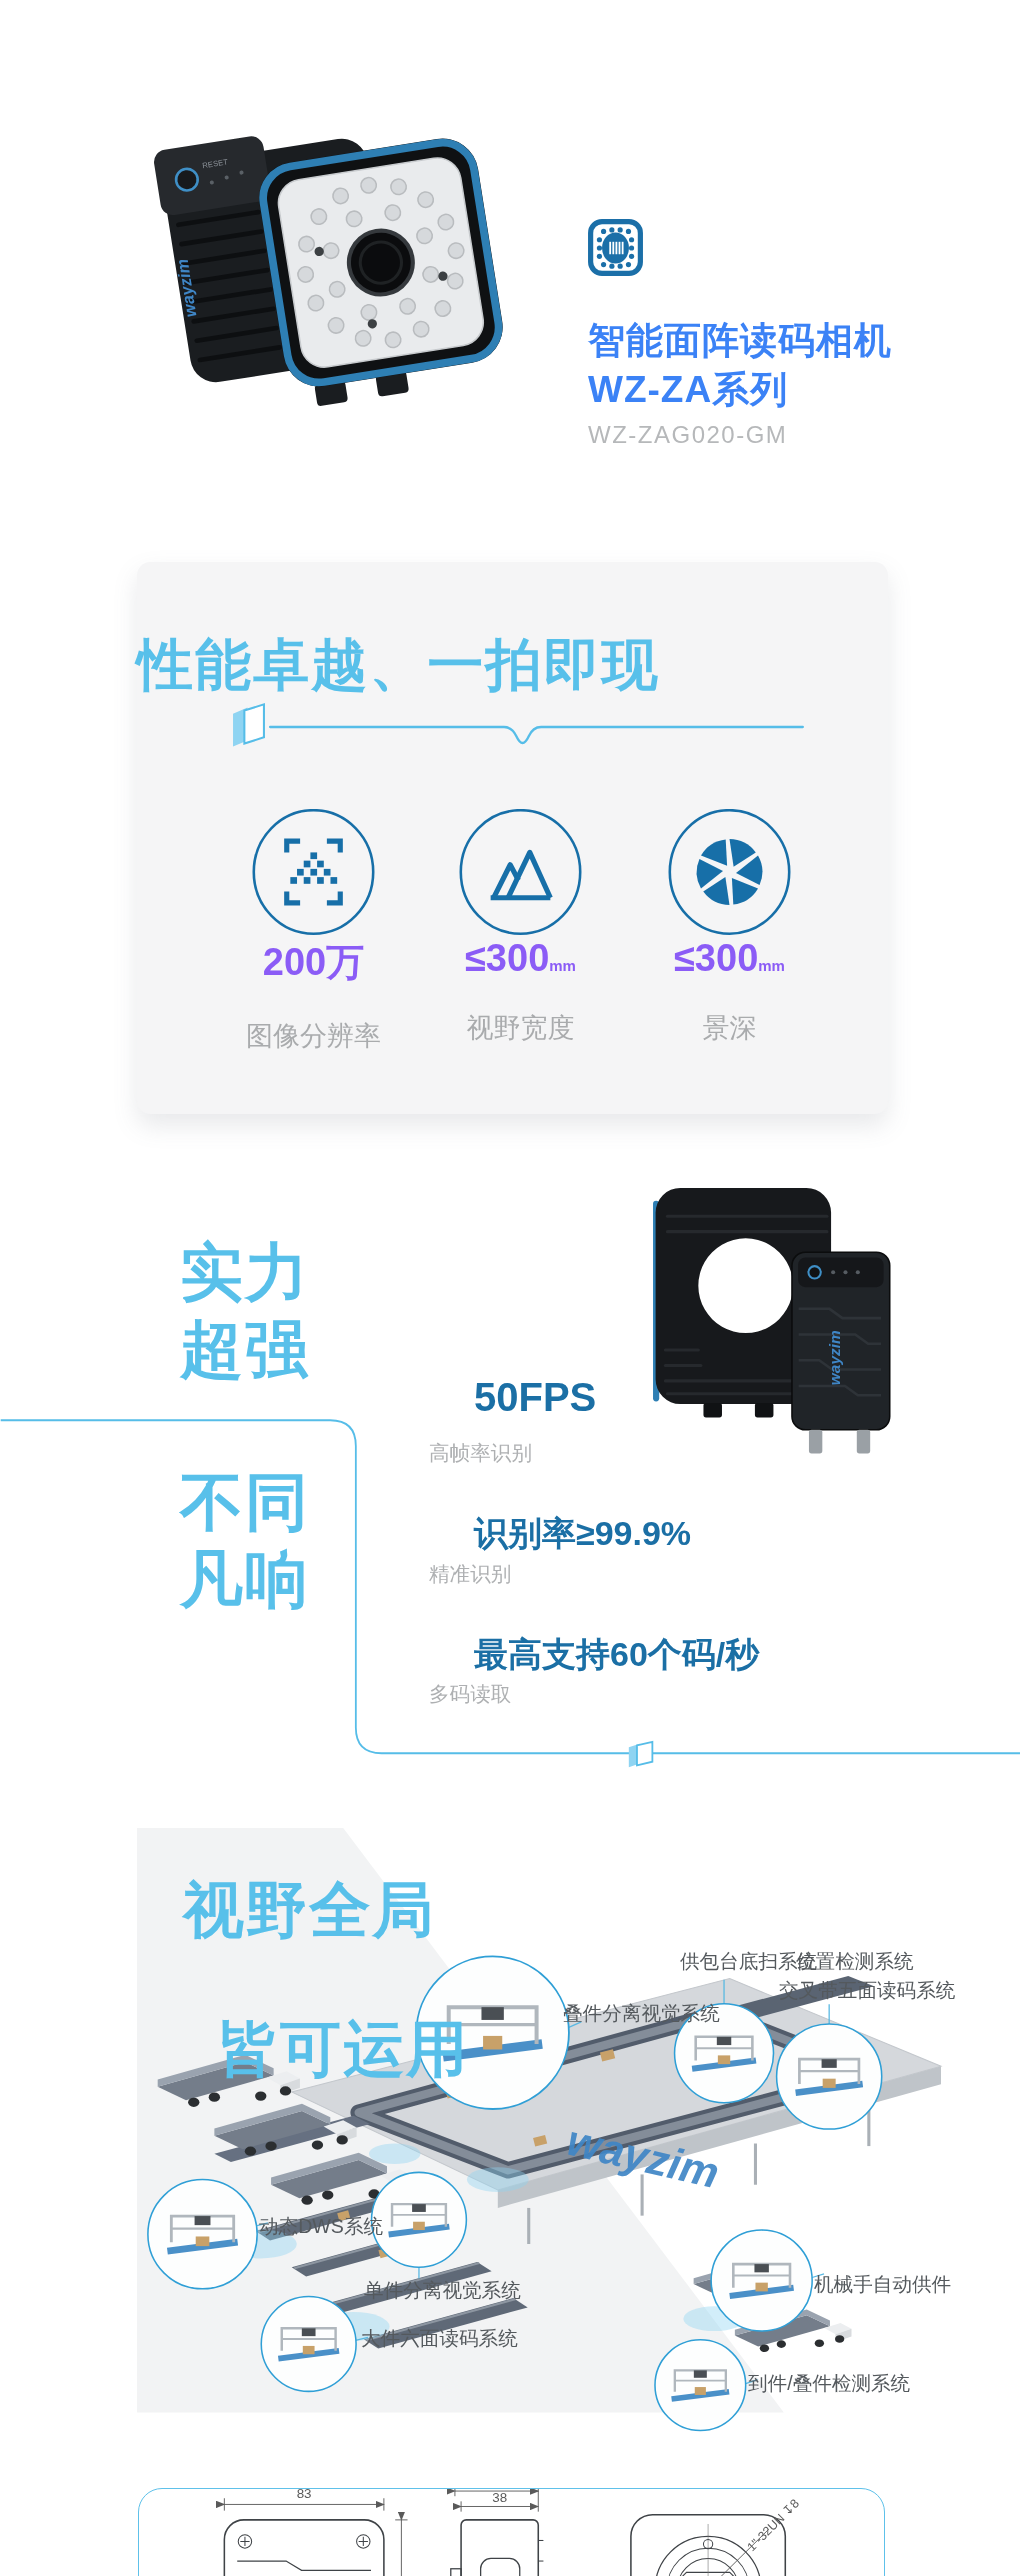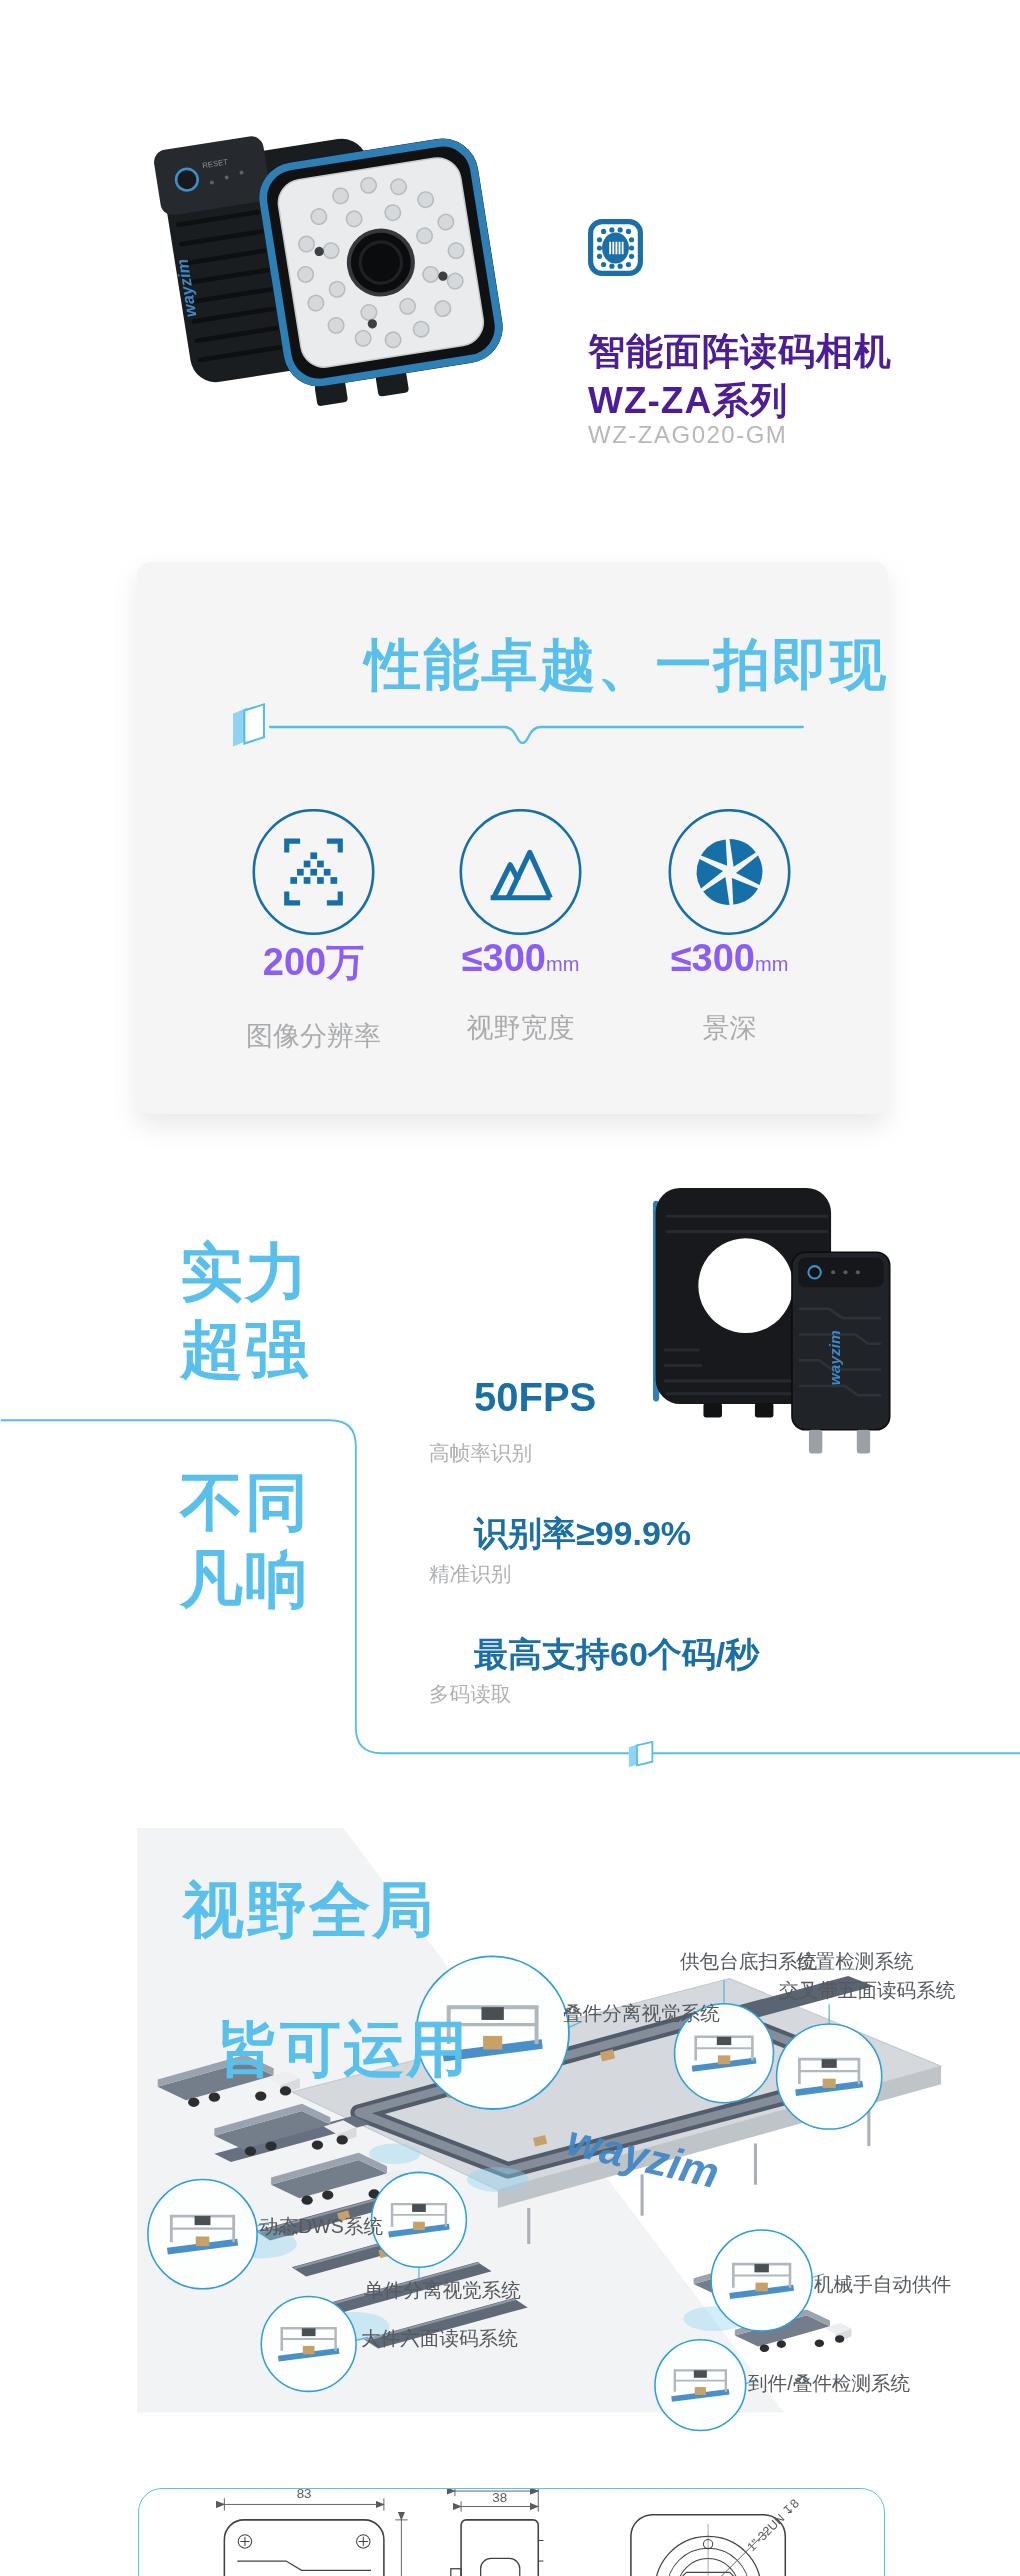--- a/index.html
+++ b/index.html
@@ -1,30 +1,30 @@
 <!DOCTYPE html>
 <html style="font-size:8.2px"><head>
 <meta charset="utf-8">
 <style>
   html,body{margin:0;padding:0;background:#ffffff;}
   .page{position:relative;width:1021px;height:3639px;background:#fff;overflow:hidden;
         font-family:"Liberation Sans","DejaVu Sans",sans-serif;}
   .abs{position:absolute;}
 
   
-  .prod-title{left:588px;top:327px;color:#4c1d95;font-size:37px;font-weight:bold;line-height:49px;letter-spacing:1px;}
+  .prod-title{left:588px;top:316px;color:#3b82f6;font-size:37px;font-weight:bold;line-height:49px;letter-spacing:1px;}
   .prod-model{left:588px;top:421px;color:#b6b8ba;font-size:24px;letter-spacing:1.5px;}
 
   
   .hero-card{left:137px;top:562px;width:751px;height:552px;background:#f5f5f6;border-radius:13.4px;
              box-shadow:0 11.3px 25px rgba(110,120,130,.16);}
-  .hero-title{left:0;right:0;top:66px;text-align:right;color:#58c0ea;font-size:56px;font-weight:bold;letter-spacing:2.1px;}
+  .hero-title{left:0;right:0;top:66px;text-align:left;color:#58c0ea;font-size:56px;font-weight:bold;letter-spacing:2.1px;}
   .stat{width:175px;text-align:center;}
   .stat-value{color:#8b5cf6;font-size:38px;font-weight:bold;}
-  .stat-unit{font-size:20px;font-weight:normal;}
+  .stat-unit{font-size:15px;font-weight:bold;}
   .stat-label{color:#a9abad;font-size:27px;margin-top:30px;}
 
   
   .headline{color:#58c0ea;font-size:63px;font-weight:bold;line-height:77px;letter-spacing:2.1px;}
   .sp-value{color:#1b6fa5;font-weight:bold;margin-left:45px;}
   .sp-label{color:#aeb0b2;font-size:20.6px;}
 
   
   .app-title{color:#58c0ea;font-size:61px;font-weight:bold;letter-spacing:2.1px;}
   .app-label{color:#54595d;font-size:19.6px;white-space:nowrap;}

